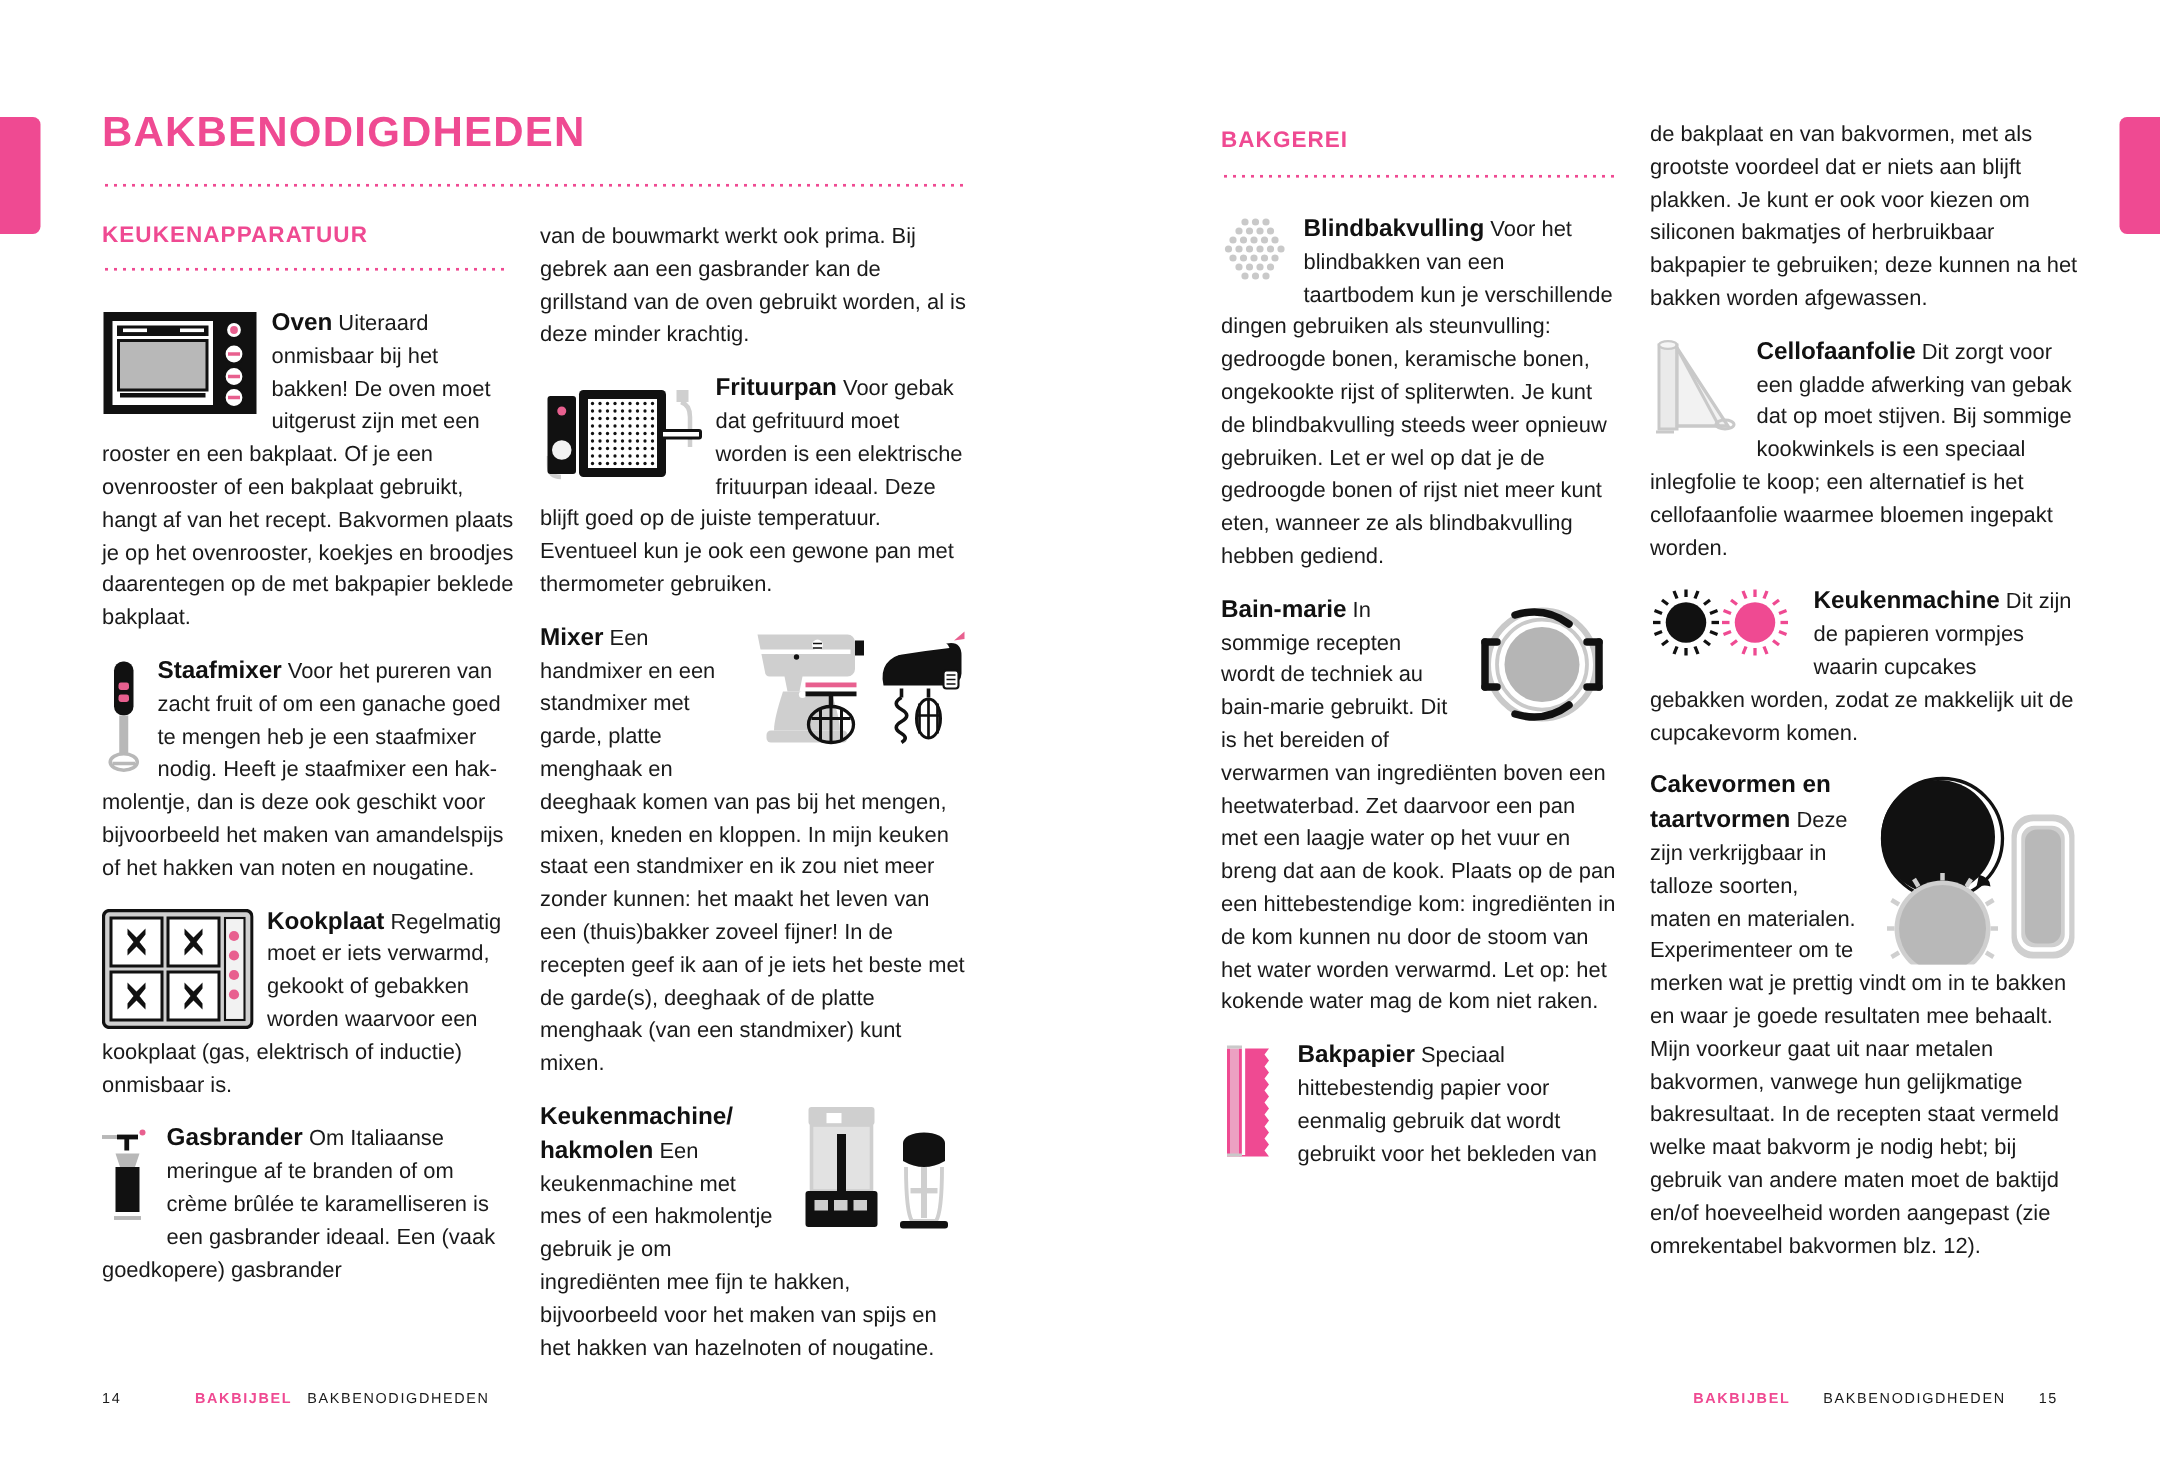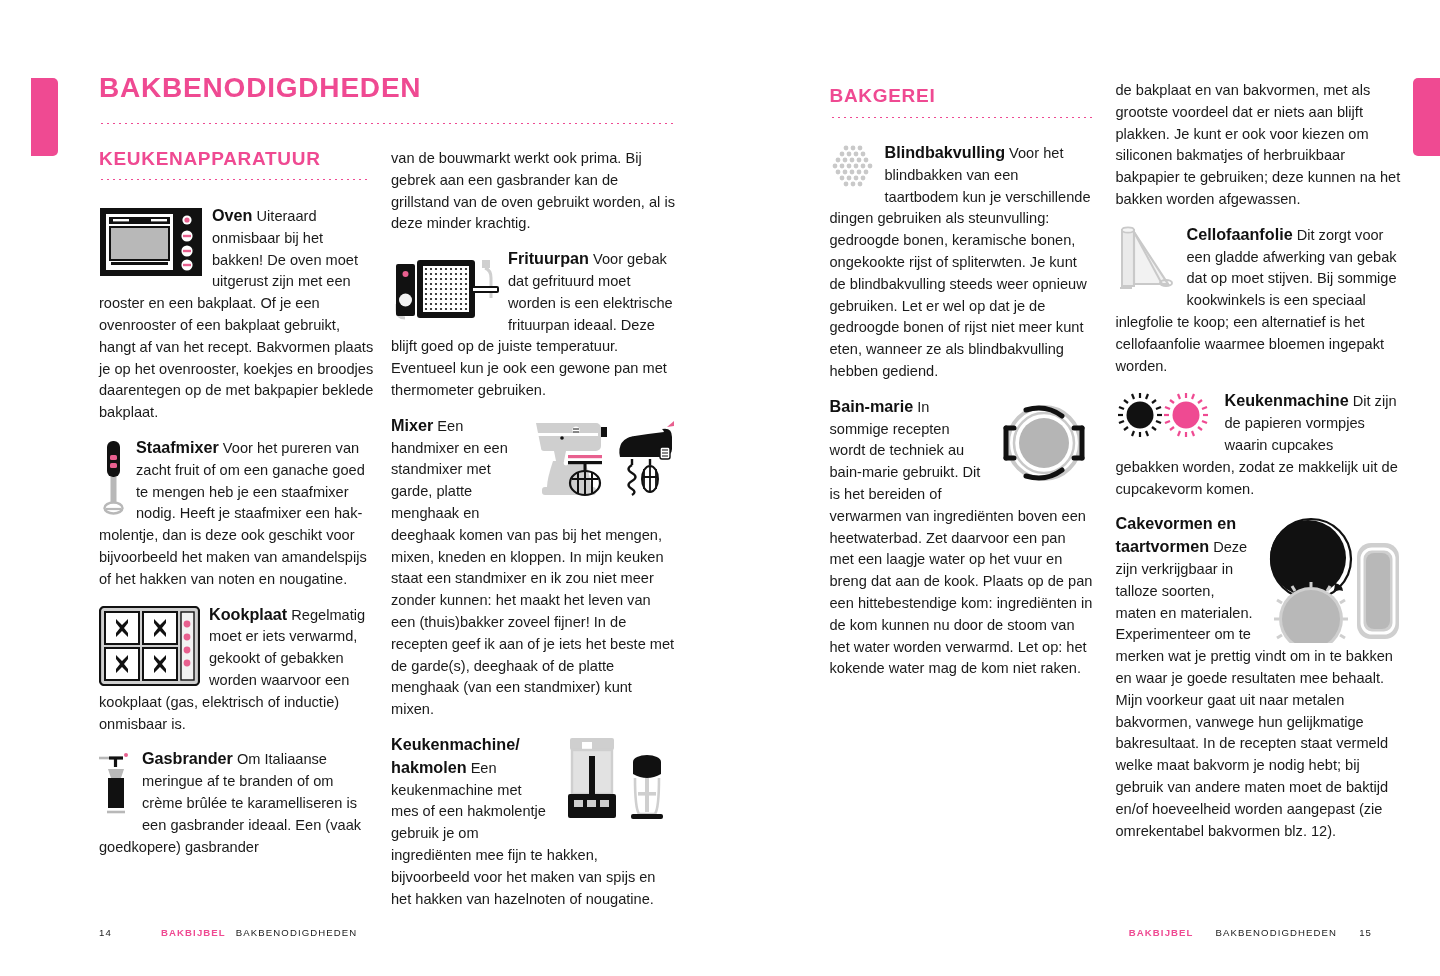--- a/index.html
+++ b/index.html
@@ -6,36 +6,36 @@
   html, body { margin:0; padding:0; }
   body {
     width:1440px; height:976px;
     background:#ffffff;
     font-family:"Liberation Sans", sans-serif;
     overflow:hidden;
     position:relative;
   }
 
   
-  .spread { position:absolute; inset:0; display:flex;padding-left:31px; }
+  .spread { position:absolute; inset:0; display:flex; }
   .page { position:relative; width:720px; height:976px; }
 
   
   .tab { position:absolute; background:#ef4a92; }
   .tab-left  { left:0;    top:78px; width:27px; height:78px; border-radius:0 5px 5px 0; }
   .tab-right { right:0;   top:78px; width:27px; height:78px; border-radius:5px 0 0 5px; }
 
   
   .chapter-title {
     position:absolute; left:68px; top:72px;
     font-size:28px; font-weight:bold; letter-spacing:0.8px;
     color:#ef4a92; font-family:"Liberation Sans", sans-serif;
   }
   .section-title {
-    font-size:19px; font-weight:bold; letter-spacing:0.7px;
+    font-size:15px; font-weight:bold; letter-spacing:0.7px;
     color:#ef4a92;
     text-align:right;
   }
   .dotrule {
     height:3px;
     background-image:radial-gradient(circle, #ef4a92 0.9px, rgba(0,0,0,0) 1.1px);
     background-size:6px 3px;
     background-repeat:repeat-x;
   }
 
@@ -439,20 +439,33 @@
             <path d="M88 60 h-8" stroke="#111" stroke-width="5" stroke-linecap="round"></path>
             <path d="M32 12 q20 -6 36 6" fill="none" stroke="#111" stroke-width="5" stroke-linecap="round"></path>
             <path d="M32 78 q20 6 36 -6" fill="none" stroke="#111" stroke-width="5" stroke-linecap="round"></path>
           </svg>
         </span>
         <h3 class="item">Bain-marie</h3> 
         <span class="body">In sommige recepten wordt de techniek au bain-marie gebruikt. Dit is het bereiden of verwarmen van ingrediënten boven een heetwaterbad. Zet daarvoor een pan met een laagje water op het vuur en breng dat aan de kook. Plaats op de pan een hittebestendige kom: ingrediënten in de kom kunnen nu door de stoom van het water worden verwarmd. Let op: het kokende water mag de kom niet raken.</span>
         <div class="clr"></div>
       </div>
 
+      <div class="entry">
+        <span class="icon-l">
+          <svg width="42" height="78" viewBox="0 0 42 78">
+            <path d="M4 4 h28 l-3 4 3 4 -3 4 3 4 -3 4 3 4 -3 4 3 4 -3 4 3 4 -3 4 3 4 -3 4 3 4 -3 4 3 4 -3 4 3 4 h-28z" fill="#ef4a92"></path>
+            <path d="M6 2 h6 v74 h-6z" fill="#e9e9e9" opacity="0.55"></path>
+            <path d="M15 3 v72" stroke="#ffffff" stroke-width="2.2"></path>
+            <path d="M4 3 h10 M4 75 h10" stroke="#c9c9c9" stroke-width="2"></path>
+          </svg>
+        </span>
+        <h3 class="item">Bakpapier</h3> 
+        <span class="body">Speciaal hittebestendig papier voor eenmalig gebruik dat wordt gebruikt voor het bekleden van</span>
+        <div class="clr"></div>
+      </div>
 
     </div>
 
     <div class="col c4" style="left:380px; top:80px; width:285px;">
 
       <div class="entry">
         <p class="body">de bakplaat en van bakvormen, met als grootste voordeel dat er niets aan blijft plakken. Je kunt er ook voor kiezen om siliconen bakmatjes of herbruikbaar bakpapier te gebruiken; deze kunnen na het bakken worden afgewassen.</p>
       </div>
 
       <div class="entry">

